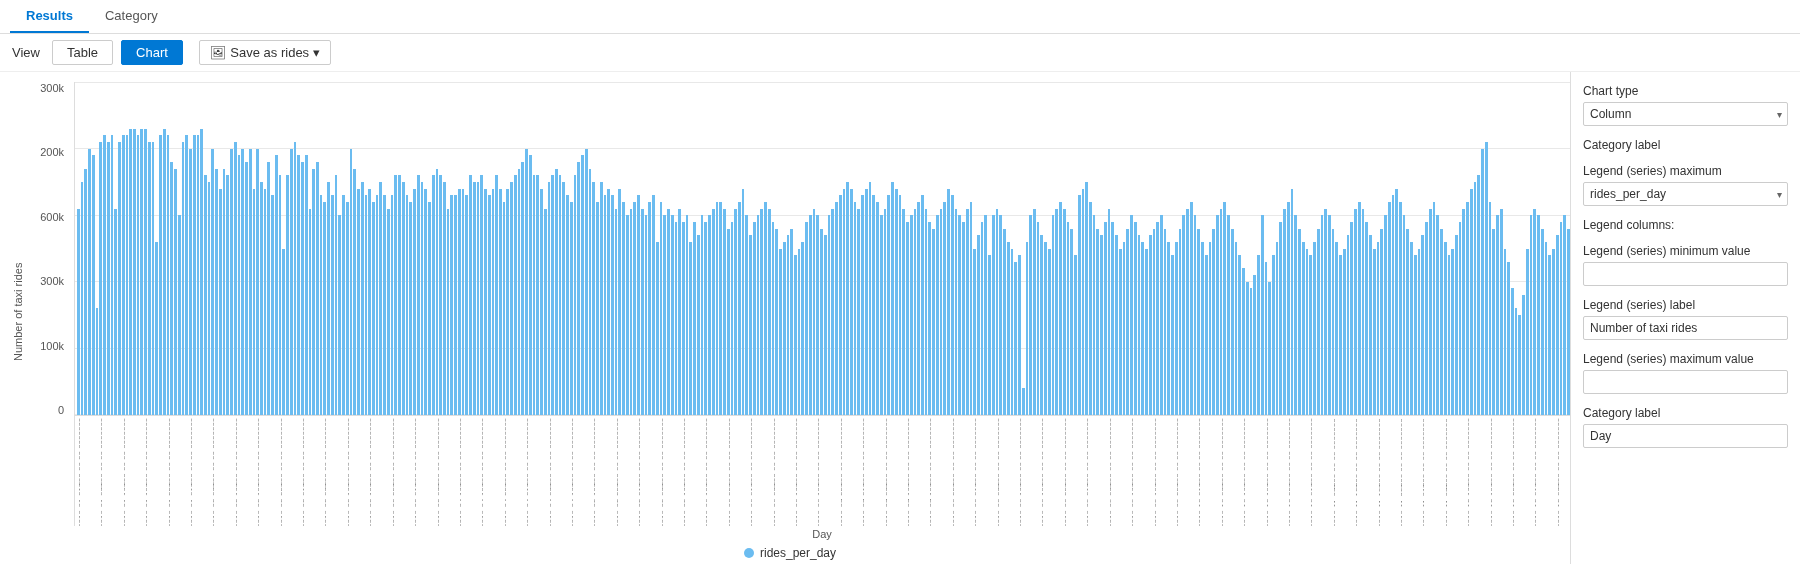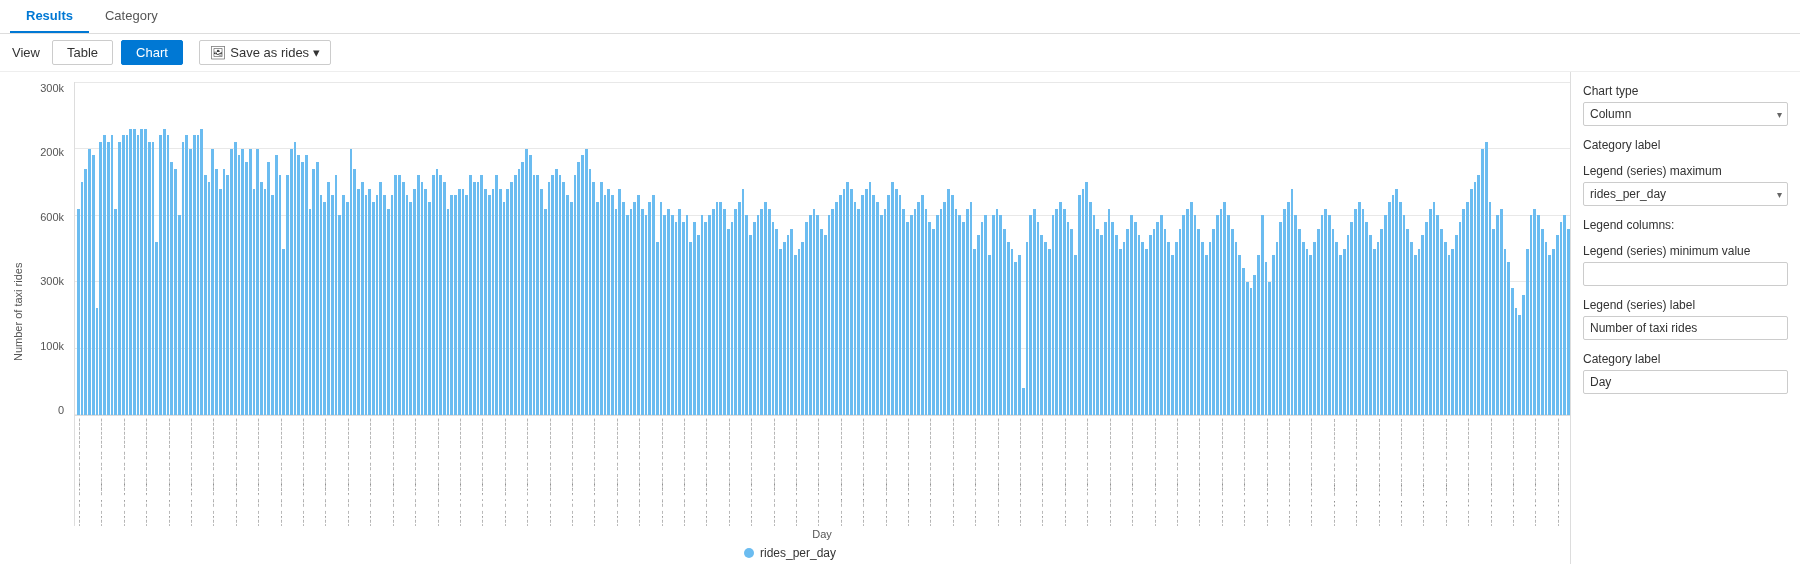--- a/index.html
+++ b/index.html
@@ -1113,20 +1113,24 @@
     <div class="panel-field-group">
       <label class="panel-label">Legend (series) minimum value</label>
       <input class="panel-input" type="text" value="" style="">
     </div>
 
     <div class="panel-field-group">
       <label class="panel-label">Legend (series) label</label>
       <input class="panel-input" type="text" value="Number of taxi rides" style="">
     </div>
 
+    <div class="panel-field-group">
+      <label class="panel-label">Legend (series) maximum value</label>
+      <input class="panel-input" type="text" value="" style="">
+    </div>
 
     <div class="panel-field-group">
       <label class="panel-label">Category label</label>
       <input class="panel-input" type="text" value="Day" style="">
     </div>
 
   </div>
 </div>
 
 </body></html>

